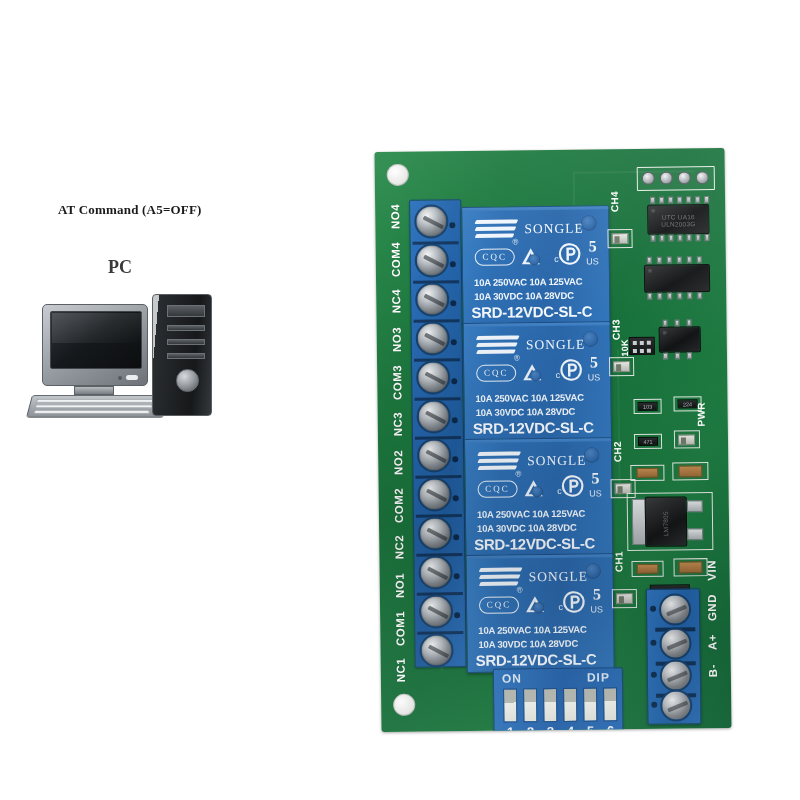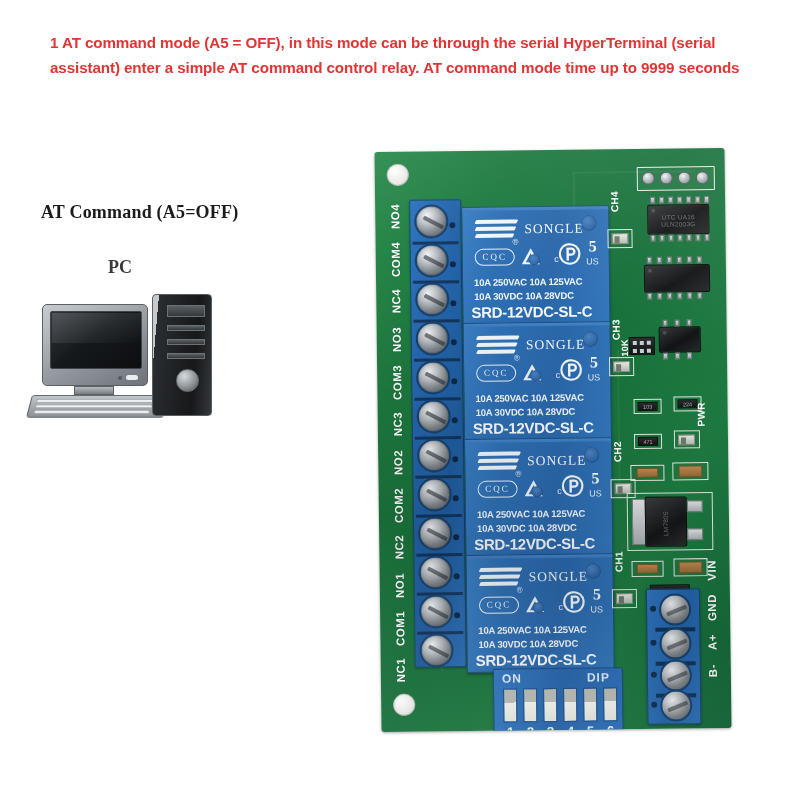--- a/index.html
+++ b/index.html
@@ -14,22 +14,22 @@
 
   
   #header-note {
     position: absolute; left: 50px; top: 30px; width: 715px;
     font-size: 15.2px; line-height: 25px; font-weight: bold;
     color: #e23434; letter-spacing: -0.1px; white-space: pre-wrap;
   }
 
   
   #diagram-label {
-    position: absolute; left: 41px; top: 202px; width: 250px;
-    font-size: 18px; font-weight: bold; color: #1b1b1b;
+    position: absolute; left: 58px; top: 202px; width: 250px;
+    font-size: 13px; font-weight: bold; color: #1b1b1b;
     font-family: "Liberation Serif", serif; letter-spacing: .2px;
   }
   #pc-label {
     position: absolute; left: 108px; top: 257px; width: 120px;
     font-size: 18px; font-weight: bold; color: #3a3a3a;
     font-family: "Liberation Serif", serif;
   }
   #pc-illustration { position: absolute; left: 30px; top: 290px; width: 200px; height: 135px; }
 
   
@@ -289,21 +289,20 @@
   }
   .pterm-hole { position: absolute; left: 3px; width: 6px; height: 6px; border-radius: 50%;
     background: rgba(8,28,52,.75); }
   .pterm-sep { position: absolute; left: 8px; width: 40px; height: 4px; background: rgba(8,28,52,.7); }
 </style>
 </head>
 <body>
 
 <div id="page">
 
-  <div id="header-note">1 AT command mode (A5 = OFF), in this mode can be through the serial HyperTerminal (serial assistant) enter a simple AT command control relay. AT command mode time up to 9999 seconds</div>
 
   <div id="diagram-label">AT Command (A5=OFF)</div>
   <div id="pc-label">PC</div>
 
   <div id="pc-illustration">
     <div class="mon-body">
       <div class="mon-screen">
         <div class="mon-gloss"></div>
       </div>
       <div class="mon-led"></div>

